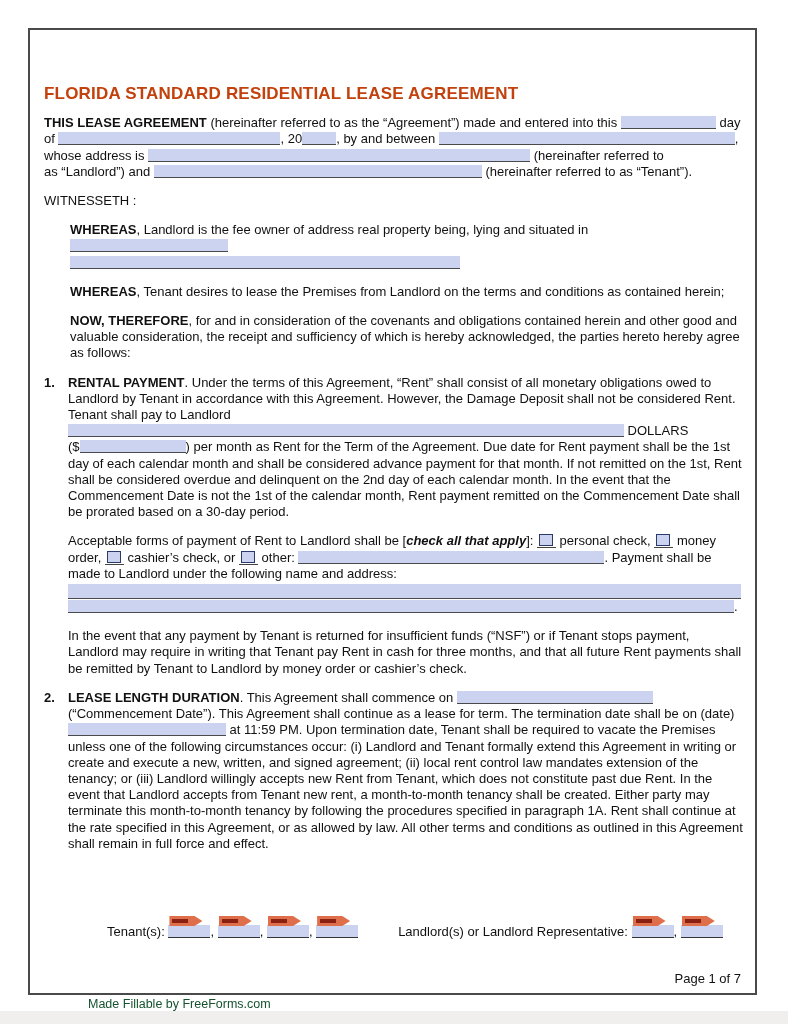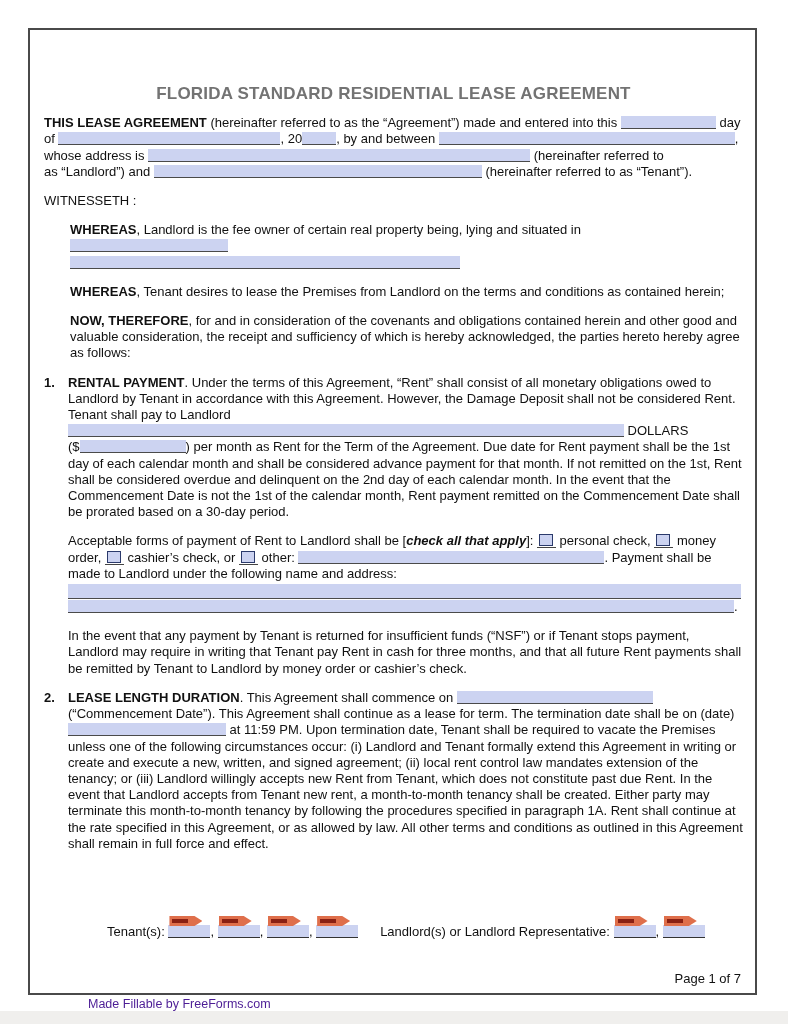--- a/index.html
+++ b/index.html
@@ -9,22 +9,22 @@
   }
   .form-border {
     position:absolute; left:28px; top:28px; width:725px; height:963px;
     border:2px solid #4a4a4a; background:#fff; box-sizing:content-box;
   }
   .content {
     position:absolute; left:2px; top:0; width:699px; padding:0 14px 0 12px;
     font-size:13px; line-height:16.2px;
   }
   .doc-title {
-    text-align:center; font-weight:bold; font-size:17px; letter-spacing:.2px;
-    margin:56px 0 0 0; color:#737373;
+    text-align:left; font-weight:bold; font-size:17px; letter-spacing:.2px;
+    margin:56px 0 0 0; color:#c2410c;
   }
   .para { margin:13px 0 0 0; }
   .first-para { }
   .ind { margin-left:26px; }
   .heading { font-weight:normal; }
   .item { display:flex; margin:13px 0 0 0; }
   .num { width:24px; flex:none; font-weight:bold; }
   .itext { flex:1; min-width:0; }
   .subpara { margin-top:13px; }
   b { font-weight:bold; }
@@ -32,51 +32,51 @@
   .field {
     display:inline-block; height:12px; background:#ccd3f1;
     border-bottom:1px solid #4a4a4a; vertical-align:-2px;
   }
   .field.block { display:block; height:14px; margin-top:2px; }
   .cbu { display:inline-block; border-bottom:1px solid #444; padding:0 3px 1px 2px; line-height:0; }
   .checkbox {
     display:inline-block; width:14px; height:12px; background:#ccd3f1;
     border:1.5px solid #2b3a6b; box-sizing:border-box; vertical-align:-1px;
   }
-  .sig-row { position:absolute; left:14px; top:894px; width:699px; display:flex; gap:22px; font-size:13px; }
+  .sig-row { position:absolute; left:14px; top:894px; width:699px; display:flex; gap:40px; font-size:13px; }
   .sig-left { margin-left:63px; }
   .sigblank {
     display:inline-block; width:42px; height:12px; background:#ccd3f1;
     border-bottom:1px solid #333; position:relative; vertical-align:-2px;
   }
   .tag {
     position:absolute; top:-9px; left:1px; width:33px; height:10px;
     background:#df6f4b; clip-path:polygon(0 0,76% 0,100% 50%,76% 100%,0 100%);
   }
   .tag::after {
     content:""; position:absolute; left:3px; top:3px; width:16px; height:4px; background:#8a2012;
   }
   .page-number { position:absolute; right:14px; bottom:7px; font-size:13px; }
-  .footer-credit { position:absolute; left:88px; top:997px; font-size:12.5px; color:#4c1d95; }
+  .footer-credit { position:absolute; left:88px; top:997px; font-size:12.5px; color:#14532d; }
   .viewer-strip { position:absolute; left:0; bottom:0; width:788px; height:13px; background:#f0efed; }
 </style>
 </head>
 <body>
 
 <div class="page">
   <div class="form-border">
     <div class="content">
 
       <div class="doc-title">FLORIDA STANDARD RESIDENTIAL LEASE AGREEMENT</div>
 
       <div class="para first-para"><b>THIS LEASE AGREEMENT</b><span> (hereinafter referred to as the “Agreement”) made and entered into this </span><span class="field" style="width: 95px;"></span><span> day</span><br><span>of </span><span class="field" style="width: 222px;"></span><span>, 20</span><span class="field" style="width: 34px;"></span><span>, by and between </span><span class="field" style="width: 296px;"></span><span>,</span><br><span>whose address is </span><span class="field" style="width: 382px;"></span><span> (hereinafter referred to</span><br><span>as “Landlord”) and </span><span class="field" style="width: 328px;"></span><span> (hereinafter referred to as “Tenant”).</span></div>
 
       <div class="para heading">WITNESSETH :</div>
 
-      <div class="para ind"><b>WHEREAS</b><span>, Landlord is the fee owner of certain real property being, lying and situated in</span><br><span class="field" style="width: 158px;"></span><br><span class="field" style="width: 390px;"></span></div>
+      <div class="para ind"><b>WHEREAS</b><span>, Landlord is the fee owner of address real property being, lying and situated in</span><br><span class="field" style="width: 158px;"></span><br><span class="field" style="width: 390px;"></span></div>
       <div class="para ind"><b>WHEREAS</b><span>, Tenant desires to lease the Premises from Landlord on the terms and conditions as contained herein;</span></div>
       <div class="para ind"><b>NOW, THEREFORE</b><span>, for and in consideration of the covenants and obligations contained herein and other good and valuable consideration, the receipt and sufficiency of which is hereby acknowledged, the parties hereto hereby agree as follows:</span></div>
 
       <div class="item">
         <div class="num">1.</div>
         <div class="itext">
           <div><b>RENTAL PAYMENT</b><span>.  Under the terms of this Agreement, “Rent” shall consist of all monetary obligations owed to Landlord by Tenant in accordance with this Agreement.  However, the Damage Deposit shall not be considered Rent. Tenant shall pay to Landlord</span><br><span class="field" style="width: 556px;"></span><span> DOLLARS</span><br><span>($</span><span class="field" style="width: 106px;"></span><span>) per month as Rent for the Term of the Agreement. Due date for Rent payment shall be the 1st day of each calendar month and shall be considered advance payment for that month.  If not remitted on the 1st, Rent shall be considered overdue and delinquent on the 2nd day of each calendar month.  In the event that the Commencement Date is not the 1st of the calendar month, Rent payment remitted on the Commencement Date shall be prorated based on a 30-day period.</span></div>
           <div class="subpara"><span>Acceptable forms of payment of Rent to Landlord shall be [</span><span class="bi">check all that apply</span><span>]: </span><span class="cbu"><span class="checkbox"></span></span><span> personal check, </span><span class="cbu"><span class="checkbox"></span></span><span> money order, </span><span class="cbu"><span class="checkbox"></span></span><span> cashier’s check, or </span><span class="cbu"><span class="checkbox"></span></span><span> other: </span><span class="field" style="width: 306px;"></span><span>.  Payment shall be made to Landlord under the following name and address:</span><span class="field block" style="width: 673px;"></span><span class="field" style="width: 666px;"></span><span>.</span></div>
           <div class="subpara"><span>In the event that any payment by Tenant is returned for insufficient funds (“NSF”) or if Tenant stops payment, Landlord may require in writing that Tenant pay Rent in cash for three months, and that all future Rent payments shall be remitted by Tenant to Landlord by money order or cashier’s check.</span></div>
         </div>

